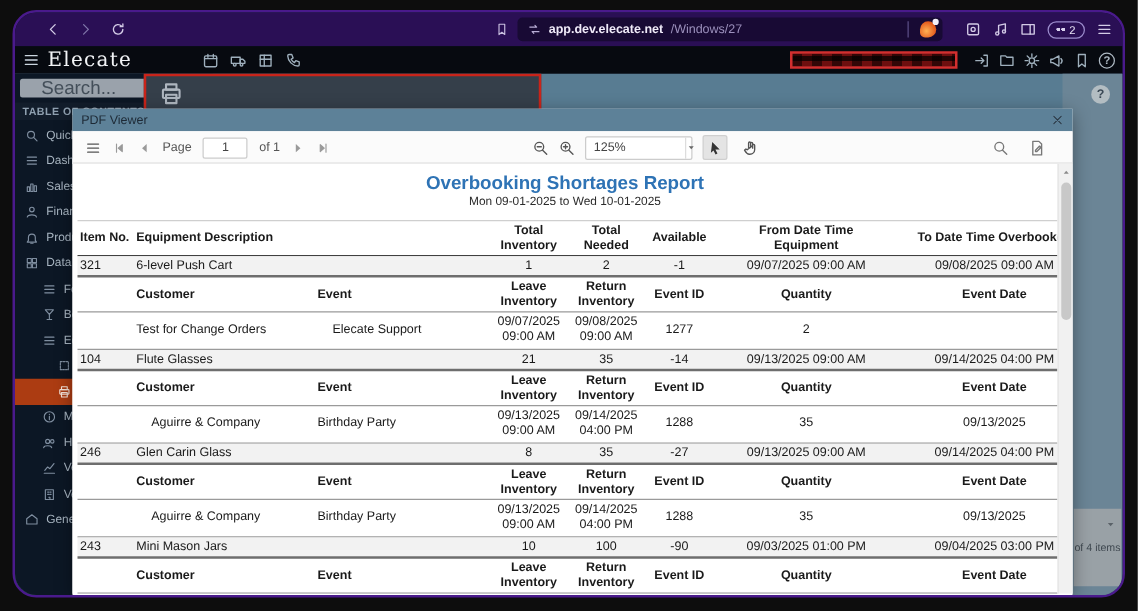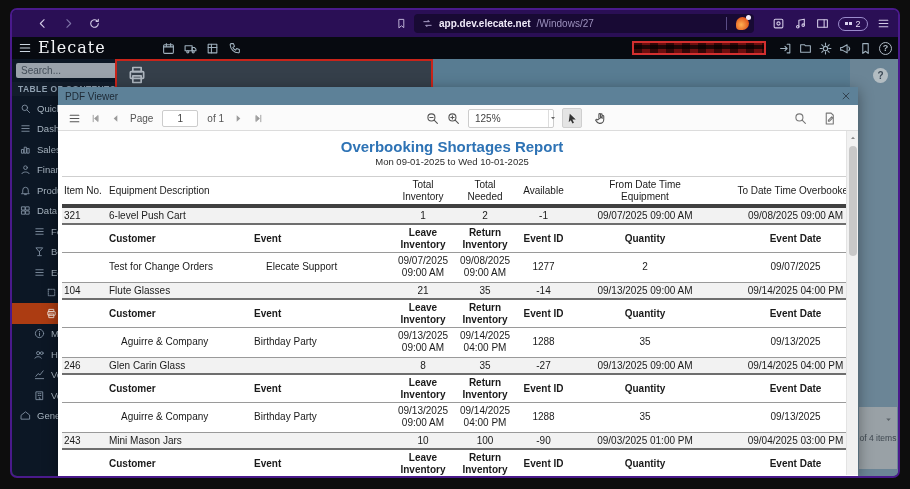--- a/index.html
+++ b/index.html
@@ -1,21 +1,21 @@
 <!DOCTYPE html>
 <html><head>
 <meta charset="utf-8">
 <style>
   * { box-sizing: border-box; margin: 0; padding: 0; }
   html,body { width: 910px; height: 489px; overflow: hidden; background:#0d0d0d;
     font-family: "Liberation Sans", sans-serif; }
 
   
   .window { position:absolute; left:10px; top:8px; width:890px; height:470px;
-    border:2px solid #4a1a8c; border-radius:7px; overflow:hidden; background:#0c1624; }
+    border:2px solid #4a1a8c; border-radius:19px; overflow:hidden; background:#0c1624; }
 
   
   .browser-bar { position:relative; height:27px; background:#2a0f55; }
   .nav-cluster { position:absolute; left:24px; top:0; height:27px; display:flex; align-items:center; gap:13px; }
   .bicon { width:13px; height:13px; color:#d3cbe6; display:inline-block; }
   .bicon.dim { color:#7e74a8; }
   .bookmark-slot { position:absolute; left:384px; top:8px; width:11px; height:11px; color:#c9c0e0; }
   .url-bar { position:absolute; left:402px; top:4px; width:340px; height:19px; border-radius:4px;
     background:#180a34; display:flex; align-items:center; padding:0 8px; gap:6px; }
   .url-bar .site-icon { width:11px; height:11px; color:#b9aed6; }
@@ -46,21 +46,21 @@
       linear-gradient(90deg,#4a0808,#7a1111); }
   .qcircle { width:13px; height:13px; border-radius:50%; border:1.5px solid #aeb9c3; color:#aeb9c3;
     font-size:9px; font-weight:bold; display:flex; align-items:center; justify-content:center; }
 
   
   .body { position:relative; height:417px; background:#587c92; }
 
   
   .sidebar { position:absolute; left:0; top:0; bottom:0; width:158px; background:#0c1725; }
   .sb-search { position:absolute; left:4px; top:4px; width:148px; height:15px; background:#9aa2ab;
-    border:none; border-radius:2px; font-size:10px; padding:0 5px; color:#2e3842; outline:none; }
+    border:none; border-radius:2px; font-size:15px; padding:0 17px; color:#2e3842; outline:none; }
   .sb-search::placeholder { color:#434e59; }
   .sb-toc { position:absolute; left:0; top:23px; width:158px; height:14px; background:#121d2b;
     font-size:8.5px; font-weight:bold; letter-spacing:.4px; color:#8fa0b0; padding:2px 6px; }
   .sb-items { position:absolute; left:0; top:39px; width:158px; }
   .sb-item { height:20.5px; display:flex; align-items:center; gap:6px; padding-left:8px;
     font-size:9.5px; color:#a9b6c2; white-space:nowrap; overflow:hidden; cursor:pointer; }
   .sb-item.lvl2 { padding-left:22px; }
   .sb-item.lvl3 { padding-left:34px; }
   .sb-item.active { background:#ac3c12; color:#f3e2d9; }
   .sb-icon { width:11px; height:11px; flex:0 0 11px; color:#7f8ea0; }
@@ -121,21 +121,21 @@
   .report { position:absolute; left:0; top:0; right:12px; bottom:0; overflow:hidden; }
   .rp-title { margin-top:7px; text-align:center; font-size:15px; font-weight:bold; color:#2e73b5; }
   .rp-sub { text-align:center; font-size:9.5px; color:#2b2b2b; margin-top:1px; }
   .rt { width:810px; margin:9px 0 0 4px; font-size:10px; color:#1a1a1a; }
   .rt-row { display:grid; grid-template-columns:45px 145px 140px 62px 62px 55px 148px 153px; }
   .rt-row .c { display:flex; align-items:center; justify-content:center; text-align:center;
     padding:2px 2px; white-space:nowrap; }
   .rt-row .c.left { justify-content:flex-start; text-align:left; }
   .rt-row .c.wrap { white-space:normal; line-height:11.5px; }
   .rt-row .span2 { grid-column:2 / span 2; }
-  .rt-header { min-height:28px; font-weight:normal; border-top:1px solid #cfcfcf; border-bottom:4px solid #404040; }
+  .rt-header { min-height:28px; font-weight:bold; border-top:1px solid #cfcfcf; border-bottom:1px solid #404040; }
   .rt-header .c7h { padding:2px 30px; }
   .rt-header .c4h { padding:2px 7px; }
   .rt-group { min-height:15px; background:#f2f2f2; }
   .rt-sub { min-height:26px; font-weight:bold; border-top:2px solid #6e6e6e; border-bottom:1px solid #9a9a9a; }
   .rt-detail { min-height:28px; border-bottom:1px solid #9a9a9a; padding-bottom:2px; }
   .rt-detail .cust { padding-left:14px; }
 
   [data-icon] svg { width:100%; height:100%; display:block; }
 </style>
 </head>
@@ -599,21 +599,20 @@
     <div class="c">Event Date</div>
   </div>
   <div class="rt-row rt-detail">
     <div class="c"></div>
     <div class="c left">Test for Change Orders</div>
     <div class="c left cust">Elecate Support</div>
     <div class="c wrap">09/07/2025 09:00 AM</div>
     <div class="c wrap">09/08/2025 09:00 AM</div>
     <div class="c">1277</div>
     <div class="c">2</div>
-    <div class="c">09/07/2025</div>
   </div>
 
   <div class="rt-row rt-group">
     <div class="c left">104</div>
     <div class="c left span2">Flute Glasses</div>
     <div class="c">21</div>
     <div class="c">35</div>
     <div class="c">-14</div>
     <div class="c">09/13/2025 09:00 AM</div>
     <div class="c">09/14/2025 04:00 PM</div>

